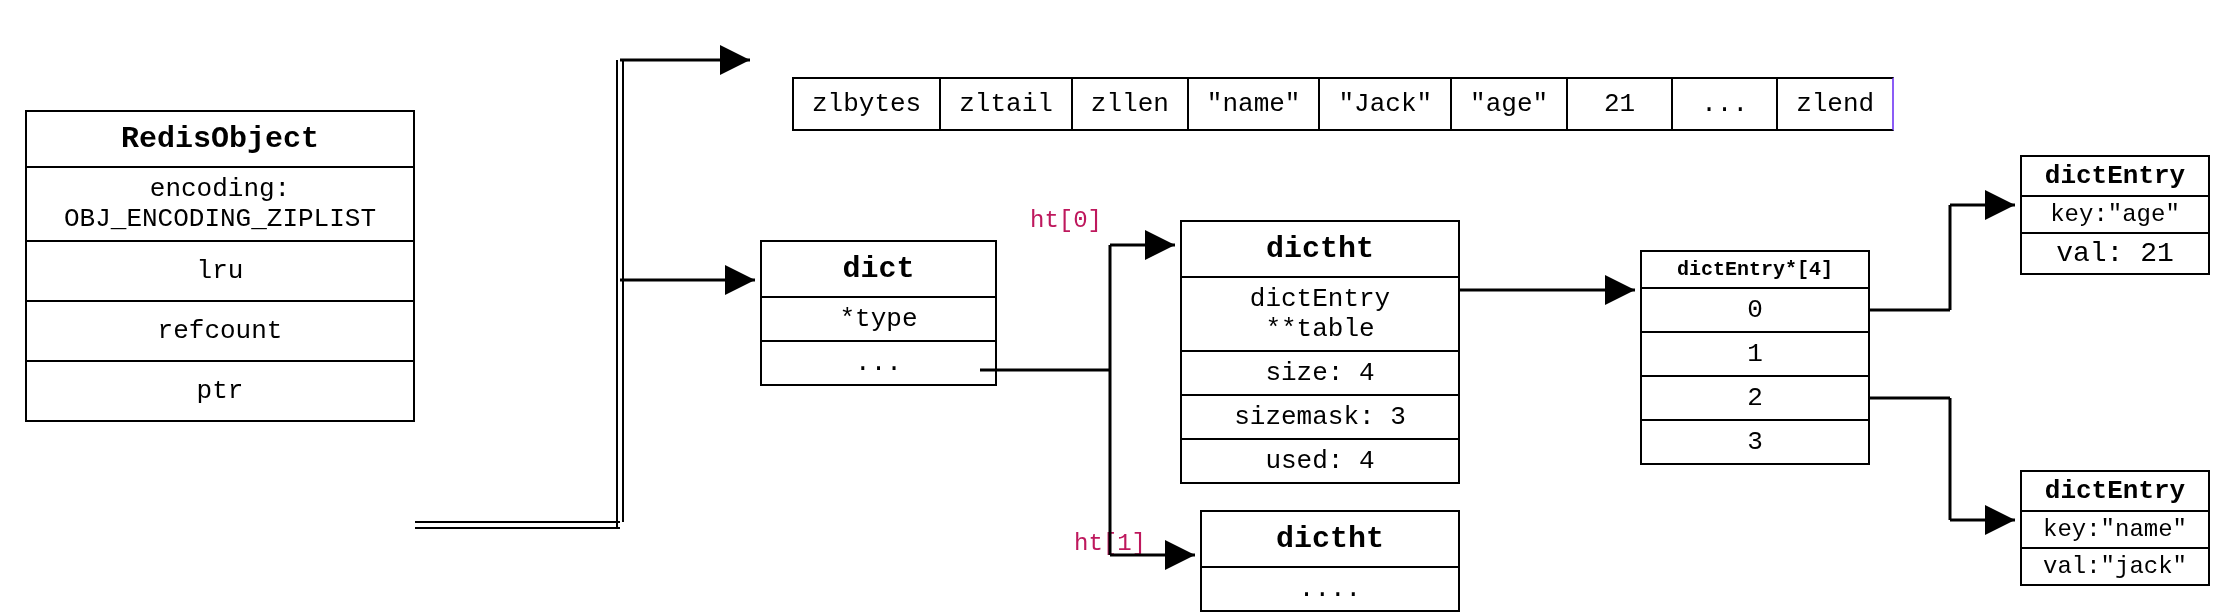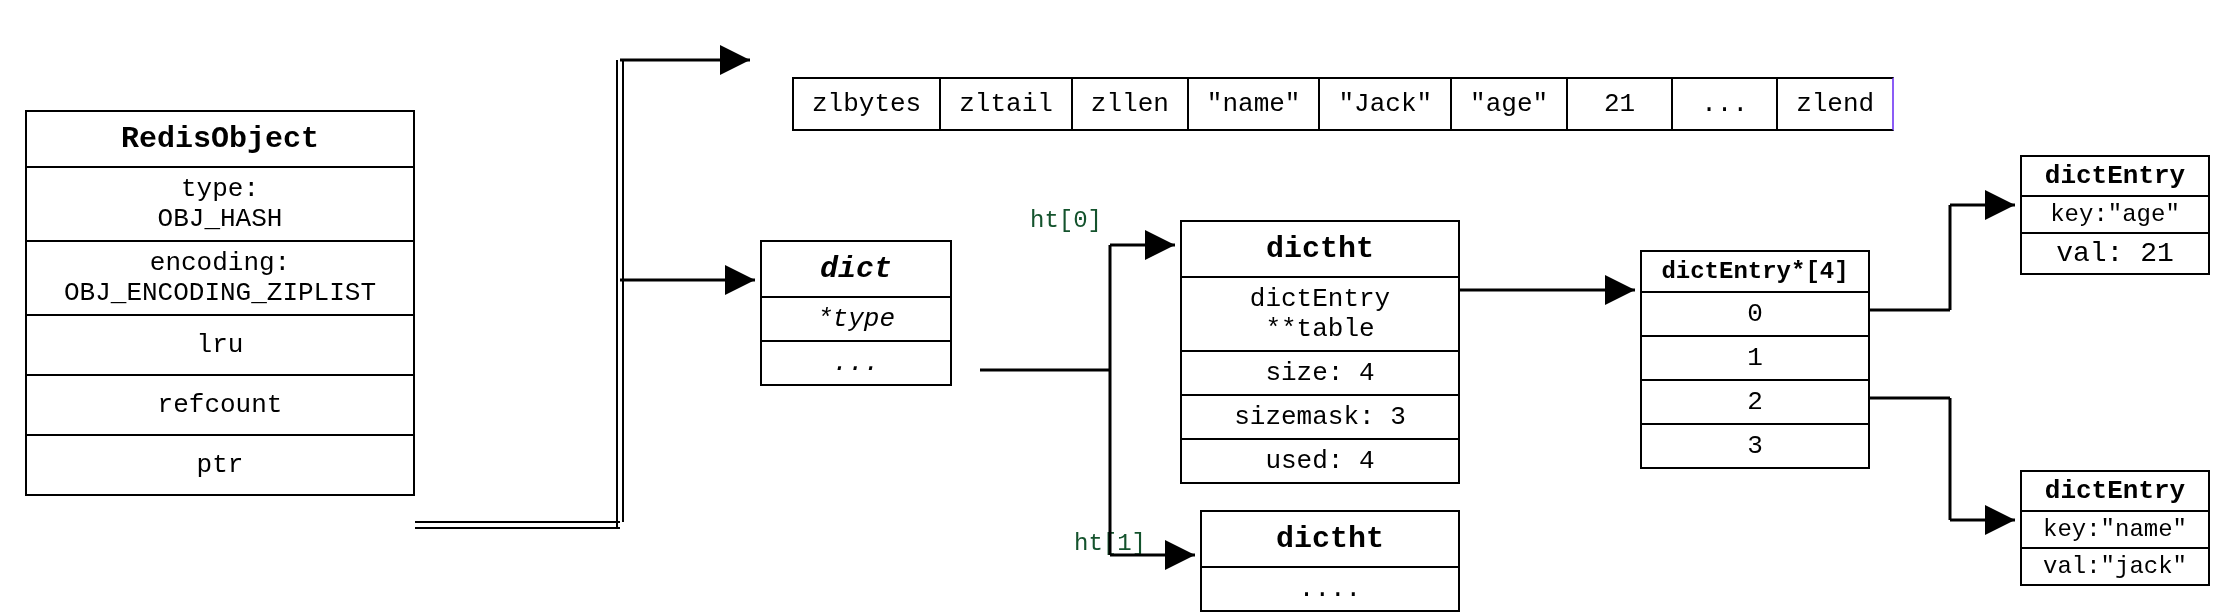--- a/index.html
+++ b/index.html
@@ -43,43 +43,37 @@
     border-right: none;
     padding: 10px 18px;
     font-size: 26px;
     text-align: center;
     background: #fff;
   }
   .zipcell:last-child { border-right: 2px solid #8b5cf6; }
   .label {
     position: absolute;
     font-size: 24px;
-    color: #14532d;
+    color: #be185d;
   }
   svg.arrows {
     position: absolute;
     top: 0; left: 0;
     width: 2229px; height: 615px;
     pointer-events: none;
   }
 </style>
 </head>
 <body>
 
 <div class="box" style="left:25px; top:110px; width:390px;">
   <table class="tbl">
     <tbody>
         <tr>
           <th>RedisObject</th>
-        </tr>
-    <tr>
-          <td>
-      <div>type:</div>
-      <div>OBJ_HASH</div>
-    </td>
         </tr>
     <tr>
           <td>
       <div>encoding:</div>
       <div>OBJ_ENCODING_ZIPLIST</div>
     </td>
         </tr>
     <tr>
           <td style="padding:14px">lru</td>
         </tr>
@@ -98,21 +92,21 @@
   <div class="zipcell">zltail</div>
   <div class="zipcell">zllen</div>
   <div class="zipcell">"name"</div>
   <div class="zipcell">"Jack"</div>
   <div class="zipcell">"age"</div>
   <div class="zipcell" style="min-width:105px">21</div>
   <div class="zipcell" style="min-width:105px">...</div>
   <div class="zipcell">zlend</div>
 </div>
 
-<div class="box" style="left:760px; top:240px; width:192px;font-style:italic;">
+<div class="box" style="left:760px; top:240px; width:237px;">
   <table class="tbl">
     <tbody>
         <tr>
           <th>dict</th>
         </tr>
     <tr>
           <td>*type</td>
         </tr>
     <tr>
           <td>...</td>
@@ -156,21 +150,21 @@
           <td>....</td>
         </tr>
   </tbody>
     </table>
 </div>
 
 <div class="box" style="left:1640px; top:250px; width:230px;">
   <table class="tbl">
     <tbody>
         <tr>
-          <th style="font-size:24px;padding:6px">dictEntry*[4]</th>
+          <th style="font-size:20px;padding:6px">dictEntry*[4]</th>
         </tr>
     <tr>
           <td>0</td>
         </tr>
     <tr>
           <td>1</td>
         </tr>
     <tr>
           <td>2</td>
         </tr>

